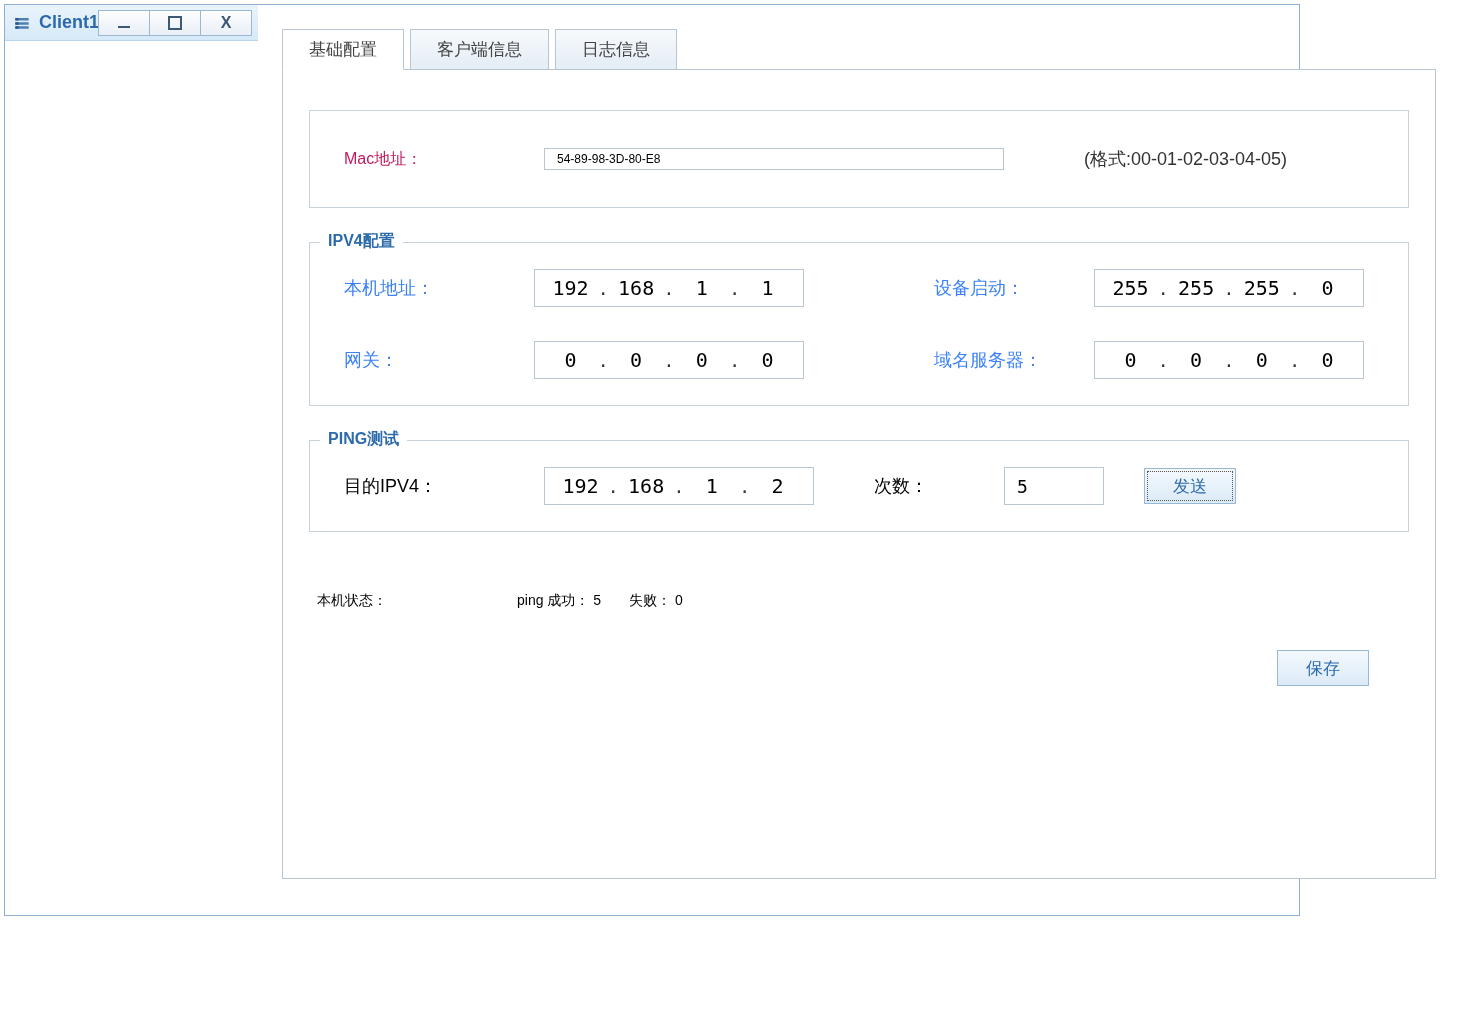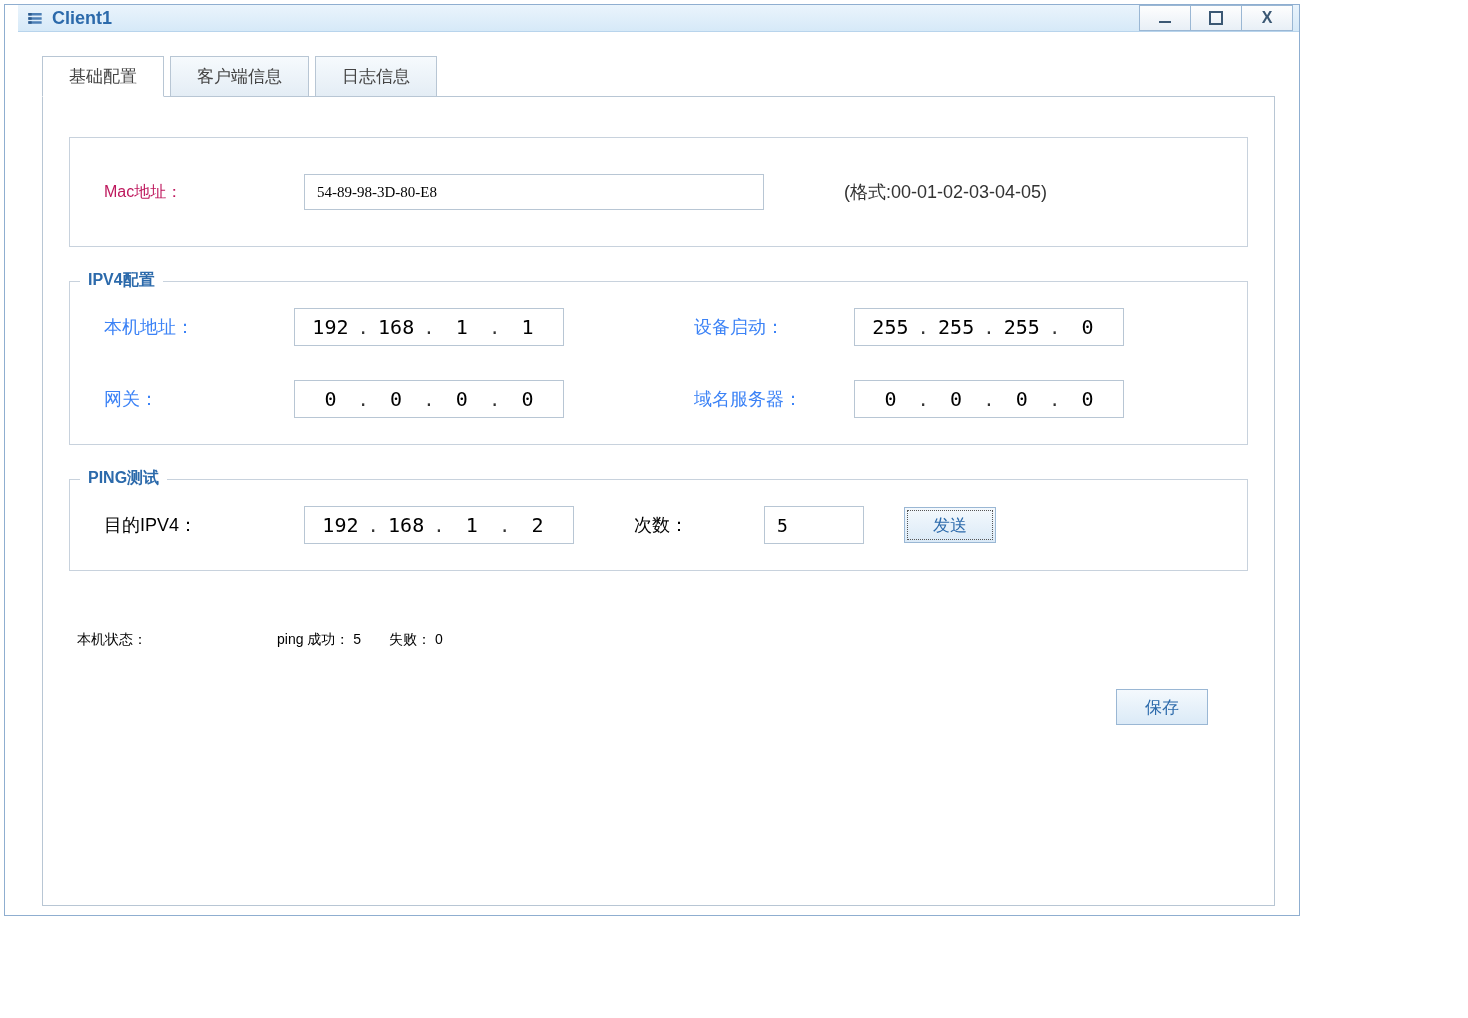--- a/index.html
+++ b/index.html
@@ -11,22 +11,21 @@
       height: 1018px;
       overflow: hidden;
     }
     .window {
       width: 1296px;
       height: 912px;
       margin: 4px;
       border: 1px solid #8faed0;
       background: #fff;
       display: flex;
-      flex-direction: column;
-      padding-left: 13px;
+      flex-direction: row;
     }
     .titlebar {
       height: 36px;
       background: linear-gradient(#eaf4fc, #d6e9f8);
       border-bottom: 1px solid #b8d4ec;
       display: flex;
       align-items: center;
       padding: 0 6px;
     }
     .titlebar-icon {
@@ -120,25 +119,25 @@
       display: flex;
       align-items: center;
     }
     .label-col {
       width: 200px;
       color: #be185d;
       font-size: 16px;
     }
     .text-input {
       border: 1px solid #b8c6d4;
-      height: 36px;
+      height: 22px;
       padding: 4px 12px;
-      font-size: 15px;
-      background: #fff;
-      font-family: Liberation Serif, serif;
+      font-size: 12px;
+      background: #fff;
+      font-family: Liberation Sans, sans-serif;
     }
     .text-input.mac { width: 460px; }
     .hint {
       margin-left: 80px;
       font-size: 18px;
       color: #333;
     }
     .ip-grid {
       display: grid;
       grid-template-columns: 190px 280px 120px 160px 280px;

